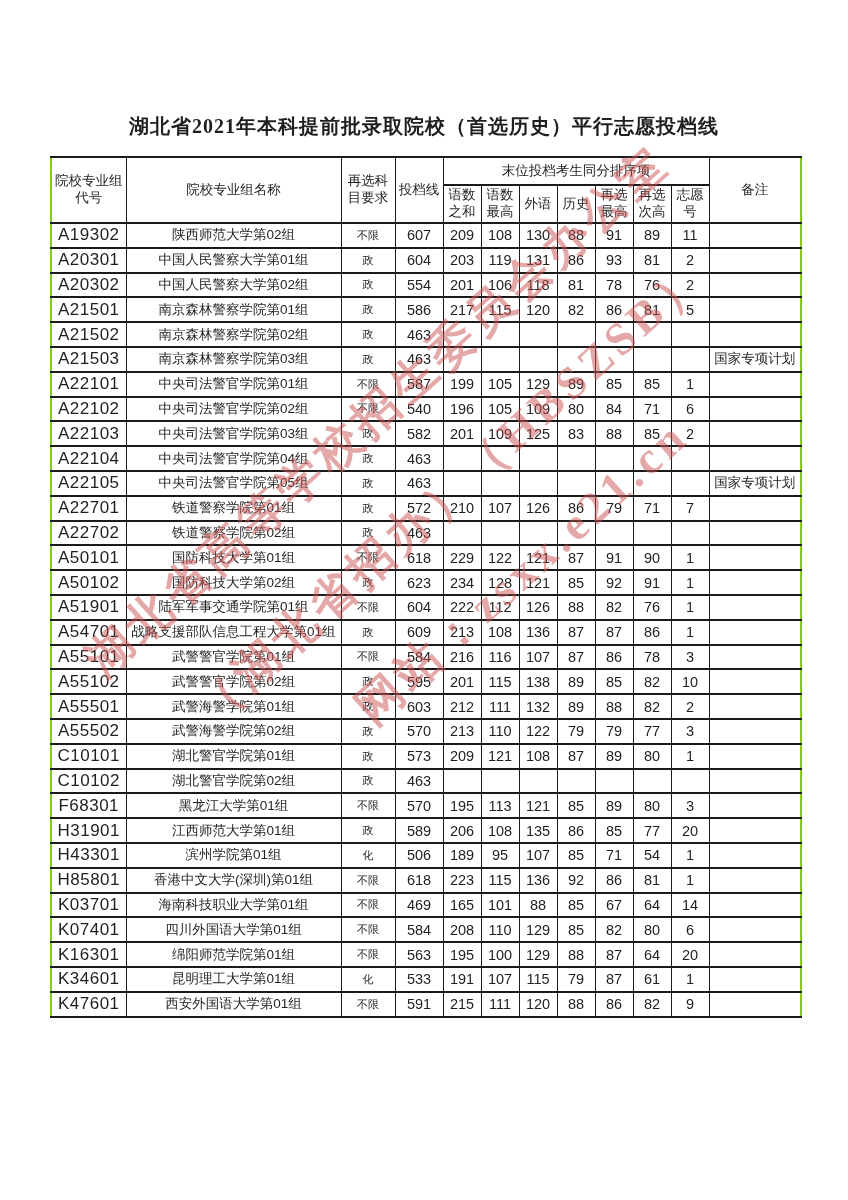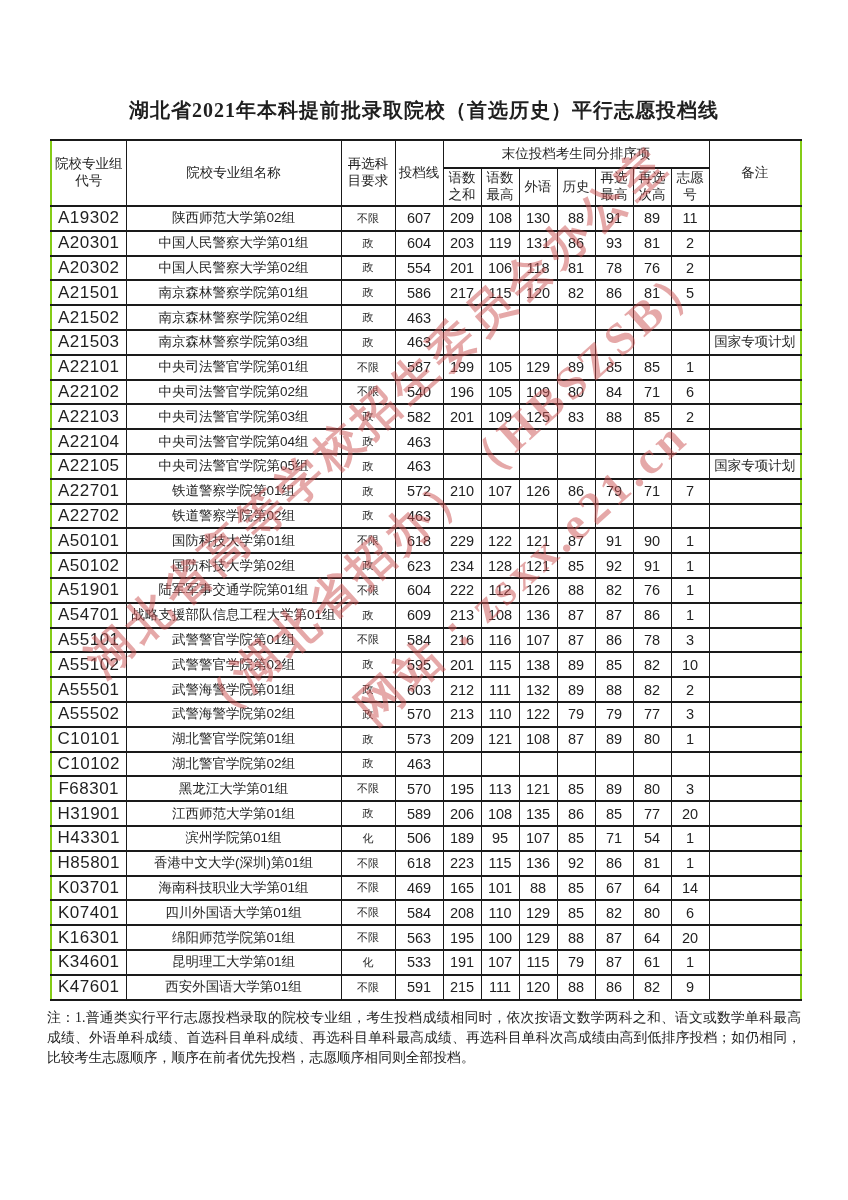--- a/index.html
+++ b/index.html
@@ -5,21 +5,21 @@
   html,body{margin:0;padding:0;background:#ffffff;}
   .page{
     position:relative;
     width:848px;height:1200px;
     background:#ffffff;
     overflow:hidden;
     font-family:"Liberation Serif","DejaVu Serif",serif;
     color:#1f1f1f;
   }
   .title{
-    margin:0;
+    margin:16px;
     padding-top:97px;
     text-align:center;
     font-size:20px;
     font-weight:bold;
     letter-spacing:1px;
     font-family:"Liberation Serif","DejaVu Serif",serif;
   }
   table.score{
     margin:15px 0 0 50px;
     width:750px;
@@ -587,21 +587,20 @@
           <td class="num">88</td>
           <td class="num">86</td>
           <td class="num">82</td>
           <td class="num">9</td>
           <td class="remark"></td>
         </tr>
       </tbody>
   </table>
 
   <div class="notes">
-    <p>注：1.普通类实行平行志愿投档录取的院校专业组，考生投档成绩相同时，依次按语文数学两科之和、语文或数学单科最高成绩、外语单科成绩、首选科目单科成绩、再选科目单科最高成绩、再选科目单科次高成绩由高到低排序投档；如仍相同，比较考生志愿顺序，顺序在前者优先投档，志愿顺序相同则全部投档。</p>
   </div>
 
   <div class="watermark" style="color: rgb(204, 84, 84);">
     <div>湖北省高等学校招生委员会办公室</div>
     <div>（湖北省招办）（HBSZSB）</div>
     <div>网站：zsxx.e21.cn</div>
   </div>
 
 </div>
 

